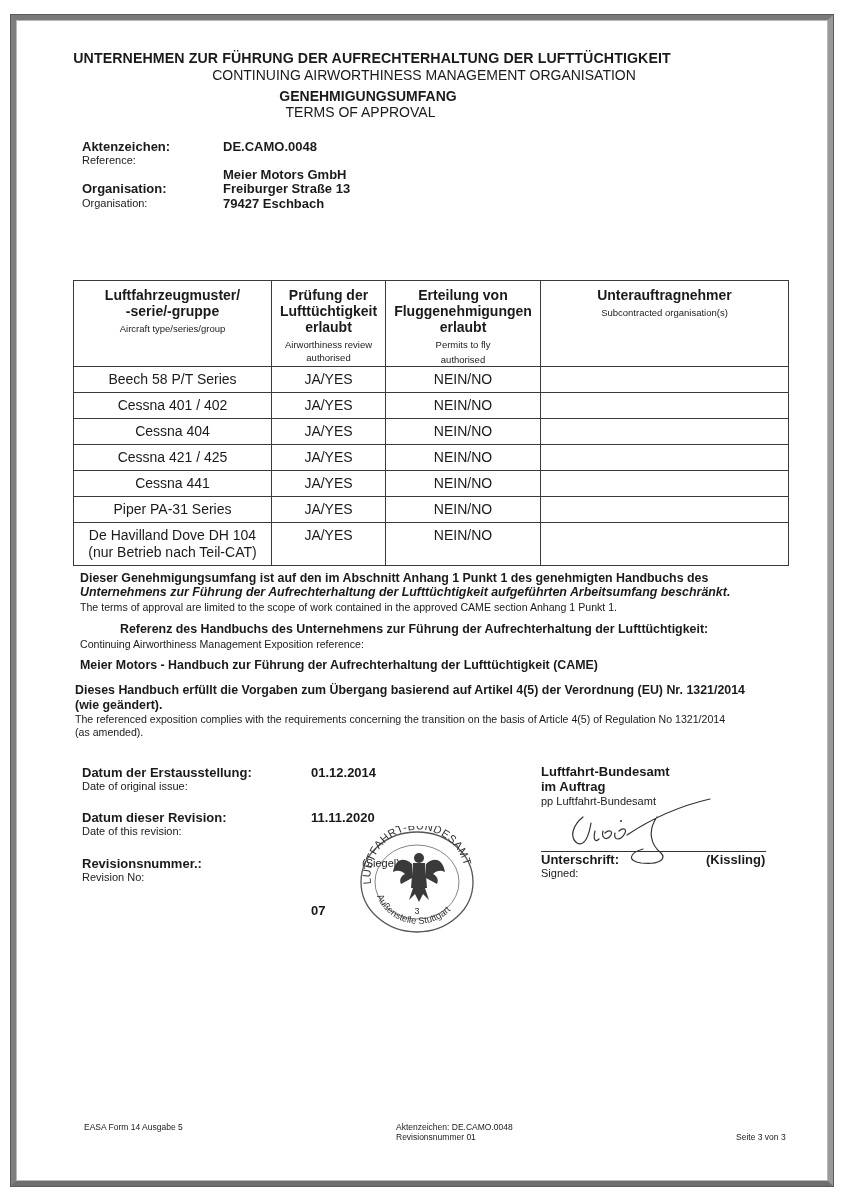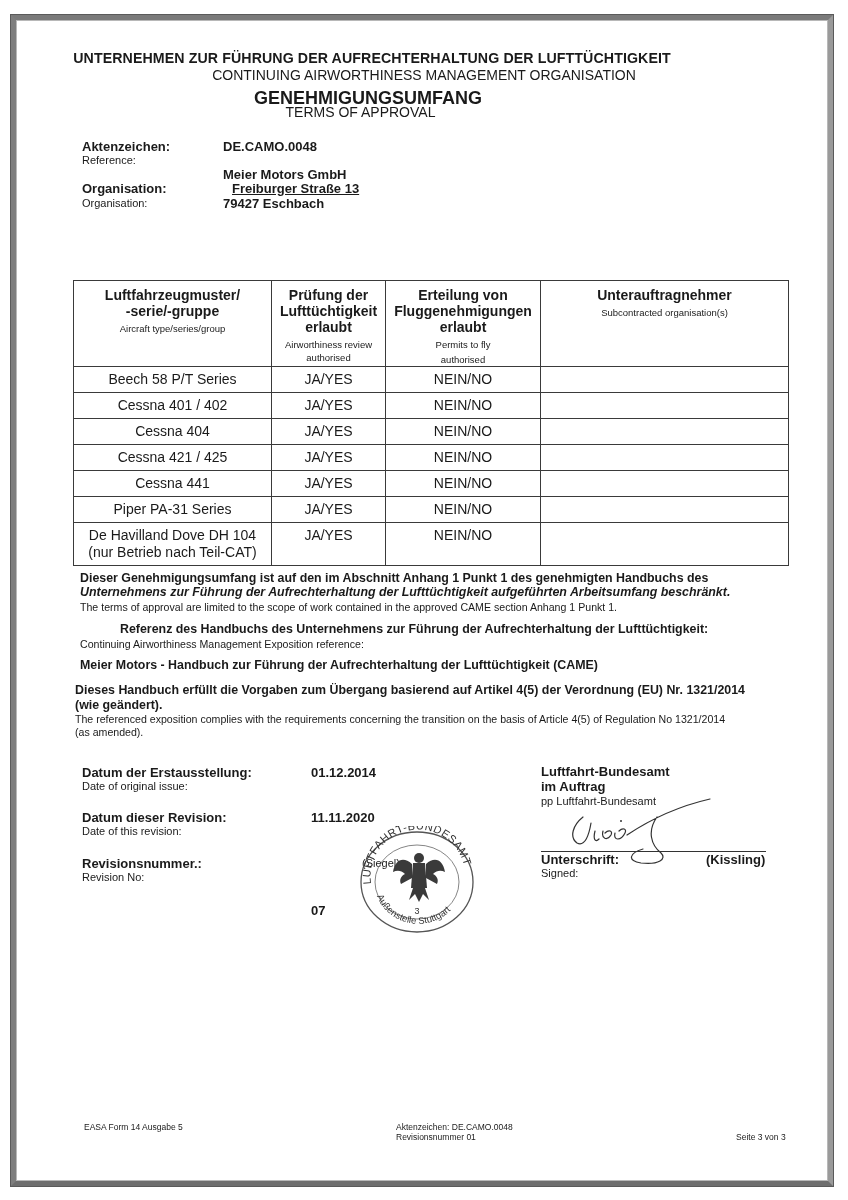--- a/index.html
+++ b/index.html
@@ -4,21 +4,21 @@
 <style>
   html, body { margin:0; padding:0; }
   body { width:848px; height:1200px; background:#fff; position:relative; font-family:"Liberation Sans", sans-serif; color:#1a1a1a; overflow:hidden; }
   .frame { position:absolute; left:11px; top:15px; width:822px; height:1171px; box-sizing:border-box;
     border:5px solid #8a8a8a; border-top-color:#7a7a7a; border-left-color:#7e7e7e; border-right-color:#9a9a9a; border-bottom-color:#6e6e6e;
     box-shadow: inset 0 0 0 1px #b8b8b8, 0 0 0 1px #5a5a5a; }
   .abs { position:absolute; }
   .center { text-align:center; }
   .hdr1 { left:0; width:744px; top:50px; font-size:14.2px; font-weight:bold; letter-spacing:0.1px; }
   .hdr2 { left:0; width:848px; top:67px; font-size:14px; }
-  .hdr3 { left:0; width:736px; top:88px; font-size:18px; font-weight:bold; }
+  .hdr3 { left:0; width:736px; top:88px; font-size:14px; font-weight:bold; }
   .hdr4 { left:0; width:721px; top:104px; font-size:14px; }
   .lbl { font-size:13px; font-weight:bold; }
   .sub { font-size:11px; }
   .val { font-size:13px; font-weight:bold; }
 
   table.approval { position:absolute; left:73px; top:236px; width:715px; border-collapse:collapse; table-layout:fixed;margin-top:44px; }
   table.approval td, table.approval th { border:1.5px solid #3a3a3a; padding:0; vertical-align:top; text-align:center; }
   table.approval th { font-weight:normal; padding-top:6px; height:82px; box-sizing:border-box; }
   th .h { font-size:14px; font-weight:bold; line-height:16px; display:block; }
   th .s { font-size:9.5px; line-height:13px; display:block; margin-top:3px; }
@@ -41,21 +41,21 @@
 <div class="abs center hdr2">CONTINUING AIRWORTHINESS MANAGEMENT ORGANISATION</div>
 <div class="abs center hdr3">GENEHMIGUNGSUMFANG</div>
 <div class="abs center hdr4">TERMS OF APPROVAL</div>
 
 <div class="abs lbl" style="left:82px;top:139px;">Aktenzeichen:</div>
 <div class="abs sub" style="left:82px;top:154px;">Reference:</div>
 <div class="abs val" style="left:223px;top:139px;">DE.CAMO.0048</div>
 
 <div class="abs val" style="left:223px;top:167px;">Meier Motors GmbH</div>
 <div class="abs lbl" style="left:82px;top:181px;">Organisation:</div>
-<div class="abs val" style="left:232px;top:181px;text-decoration:underline;">Freiburger Straße 13</div>
+<div class="abs val" style="left:223px;top:181px;">Freiburger Straße 13</div>
 <div class="abs sub" style="left:82px;top:197px;">Organisation:</div>
 <div class="abs val" style="left:223px;top:196px;">79427 Eschbach</div>
 
 <table class="approval">
   <colgroup>
     <col style="width:198px">
       <col style="width:114px">
       <col style="width:155px">
       <col style="width:248px">
   </colgroup>

